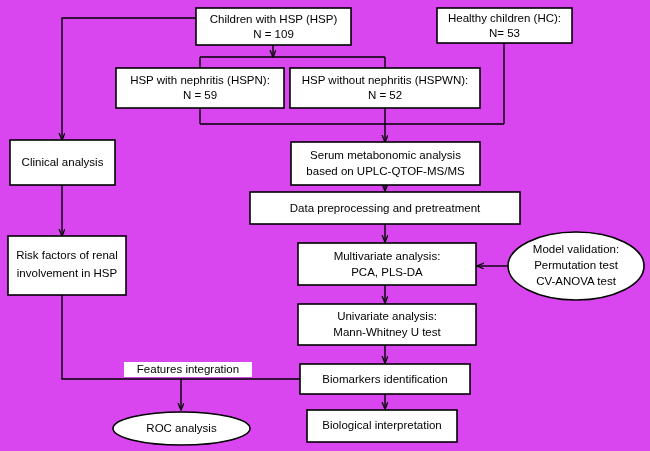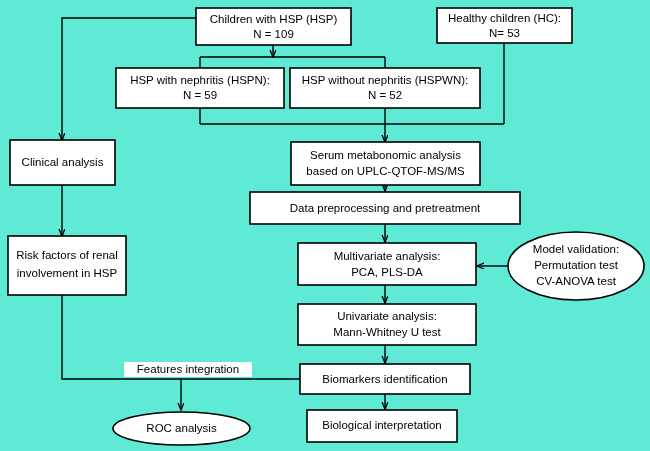--- a/index.html
+++ b/index.html
@@ -4,21 +4,21 @@
 <style>
   html, body {
     margin: 0;
     padding: 0;
     background: #ffffff;
   }
   #page {
     position: relative;
     width: 650px;
     height: 451px;
-    background: #5eead4;
+    background: #d946ef;
     font-family: "Liberation Sans", sans-serif;
     overflow: hidden;
   }
   svg#flow {
     position: absolute;
     left: 0;
     top: 0;
     width: 650px;
     height: 451px;
   }

